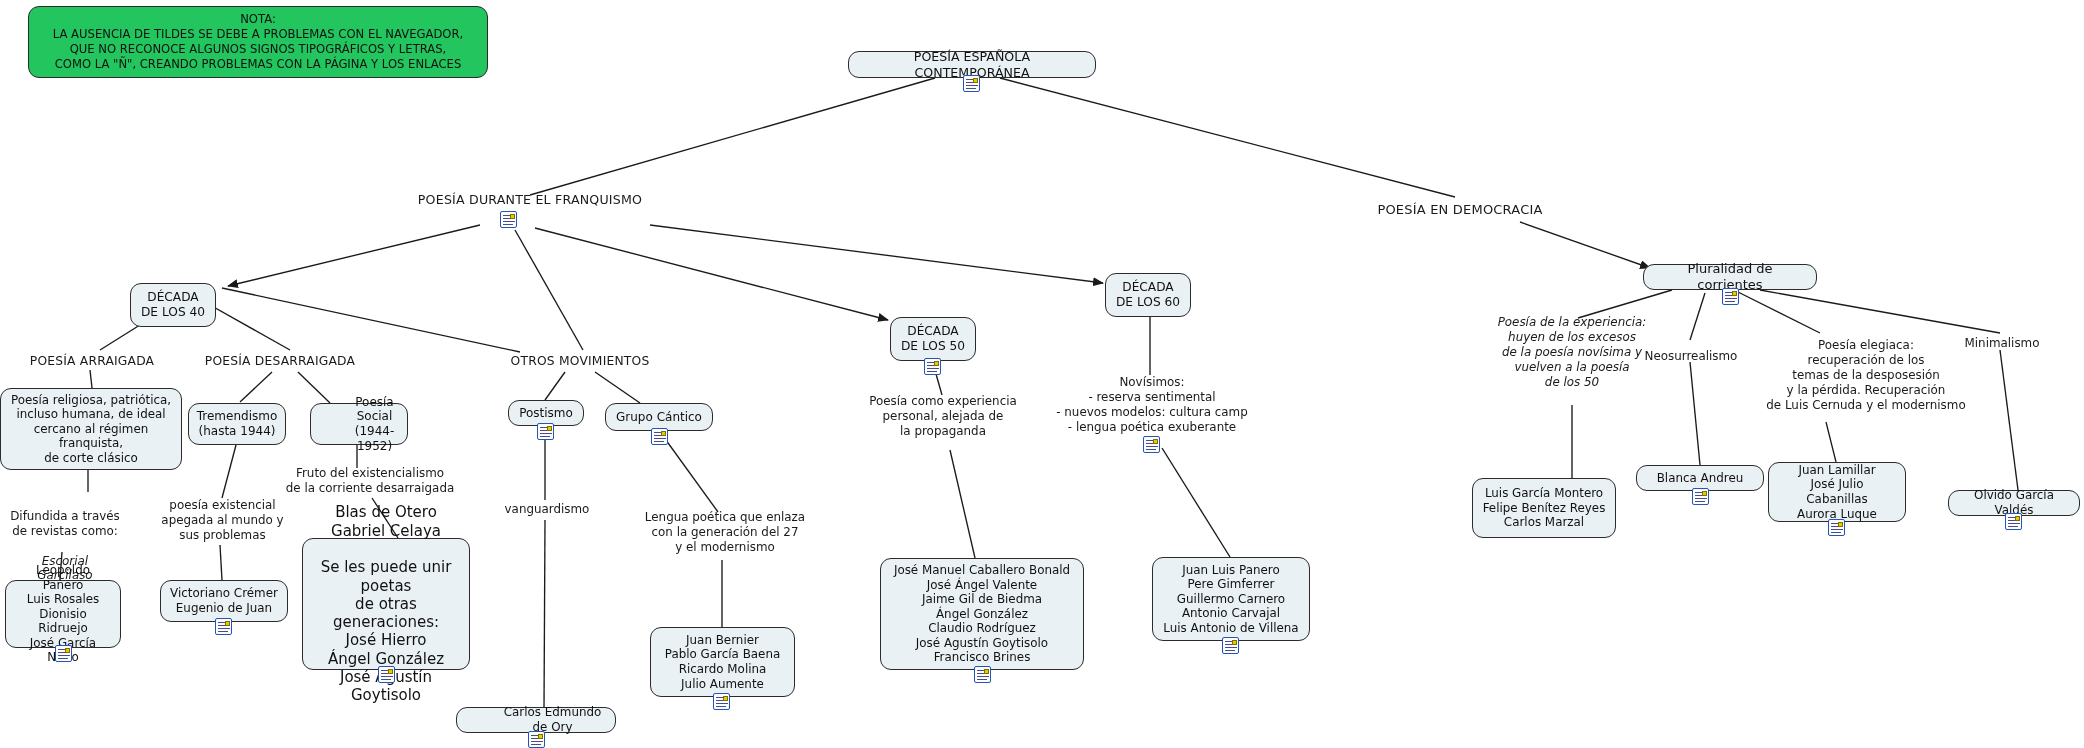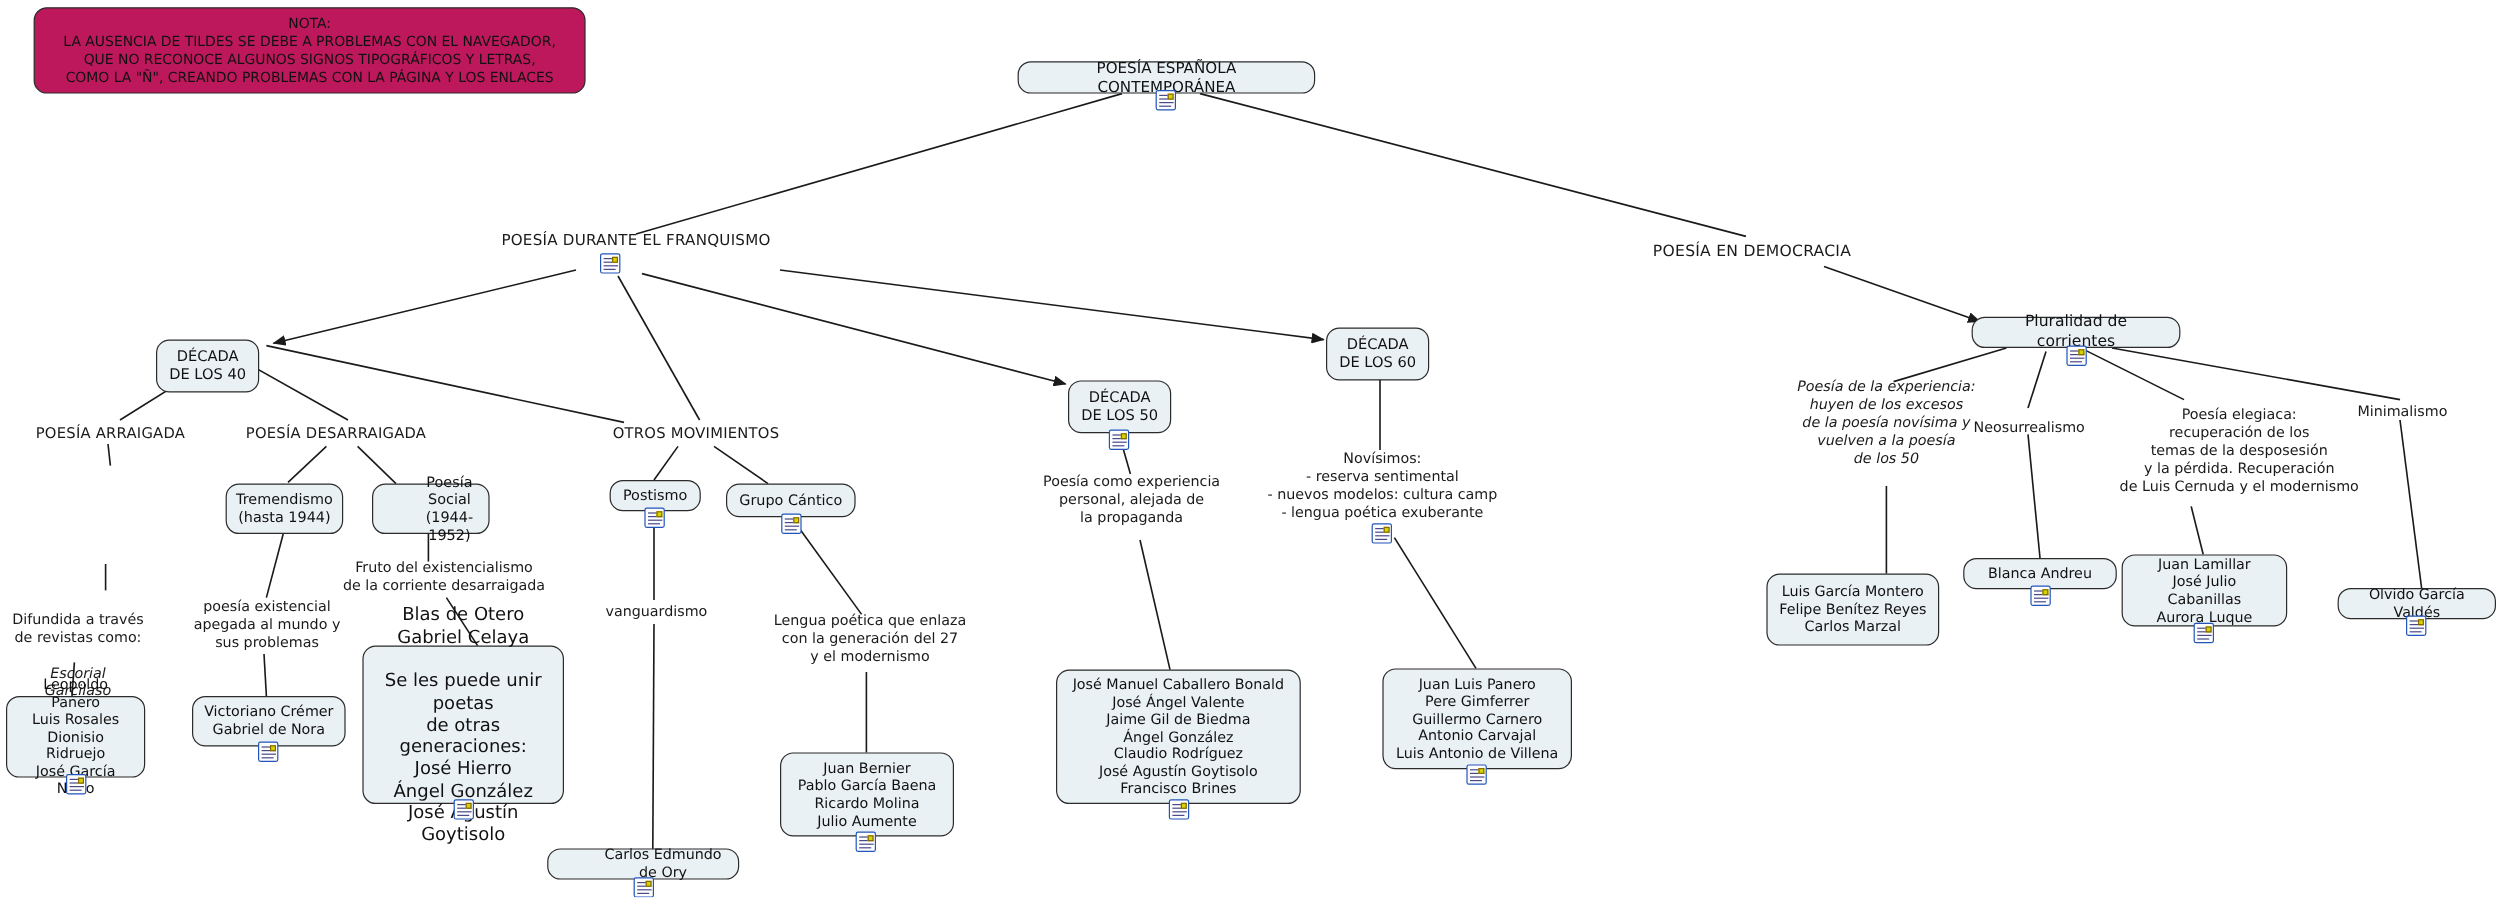--- a/index.html
+++ b/index.html
@@ -64,21 +64,21 @@
   }
   .badge .sq {
     position: absolute;
     right: 1.5px; top: 1.5px;
     width: 5px; height: 5px;
     background: #d4d400;
     border: 1px solid #8a6a00;
   }
   .note-box {
     position: absolute;
-    background: #be185d;
+    background: #22c55e;
     border: 1.3px solid #2b2b2b;
     border-radius: 11px;
     text-align: center;
     white-space: pre-line;
     line-height: 1.3;
     color: #111;
     padding: 5px 8px;
   }
 </style>
 </head>
@@ -208,20 +208,25 @@
   <div class="badge" style="left:1722px; top:288px;">
     <div class="ln" style="top:3px;width:9px;"></div>
       <div class="ln" style="top:6px;width:12px;"></div>
     <div class="ln" style="top:9px;width:12px;"></div>
       <div class="ln" style="top:12px;width:10px;"></div>
     <div class="sq"></div>
   </div>
 
   <div class="label caps" style="left:8px; top:354px; width:168px; font-size:12.3px;">POESÍA ARRAIGADA</div>
 
+  <div class="node" style="left:0px; top:388px; width:182px; height:82px; font-size:11.9px;">Poesía religiosa, patriótica,
+incluso humana, de ideal
+cercano al régimen
+franquista,
+de corte clásico</div>
 
   <div class="label" style="left:0px; top:494px; width:130px; font-size:11.9px;">
     <span>Difundida a través
 de revistas como:</span><br>
     <span class="ital">Escorial
 Garcilaso</span>
   </div>
 
   <div class="node" style="left:5px; top:580px; width:116px; height:68px; font-size:11.9px;">Leopoldo Panero
 Luis Rosales
@@ -238,21 +243,21 @@
   <div class="label caps" style="left:190px; top:354px; width:180px; font-size:12.3px;">POESÍA DESARRAIGADA</div>
 
   <div class="node" style="left:188px; top:403px; width:98px; height:42px; font-size:12px;">Tremendismo
 (hasta 1944)</div>
 
   <div class="label" style="left:155px; top:498px; width:135px; font-size:11.9px;">poesía existencial
 apegada al mundo y
 sus problemas</div>
 
   <div class="node" style="left:160px; top:580px; width:128px; height:42px; font-size:11.9px;">Victoriano Crémer
-Gabriel de Nora</div>
+Eugenio de Juan</div>
   <div class="badge" style="left:215px; top:618px;">
     <div class="ln" style="top:3px;width:9px;"></div>
       <div class="ln" style="top:6px;width:12px;"></div>
     <div class="ln" style="top:9px;width:12px;"></div>
       <div class="ln" style="top:12px;width:10px;"></div>
     <div class="sq"></div>
   </div>
 
   <div class="node" style="left:310px; top:403px; width:98px; height:42px; font-size:12px;padding-left:40px;">Poesía Social
 (1944-1952)</div>

